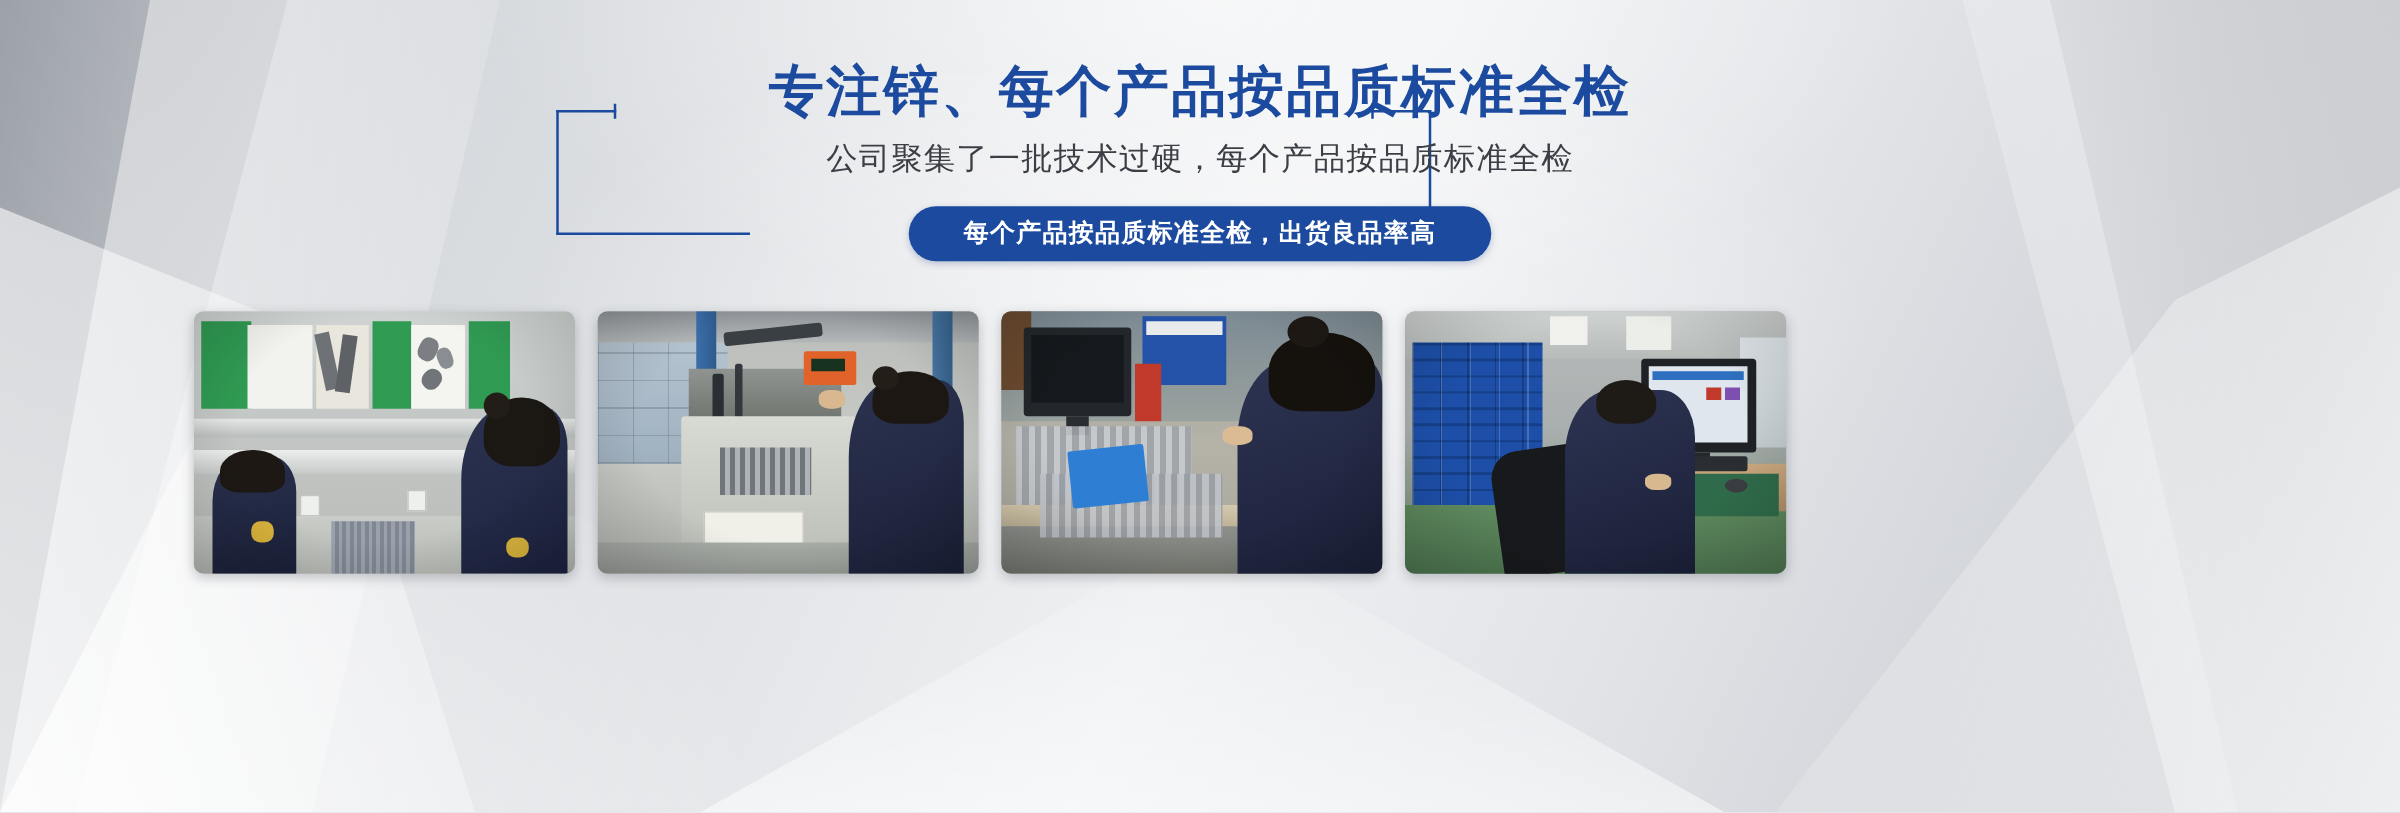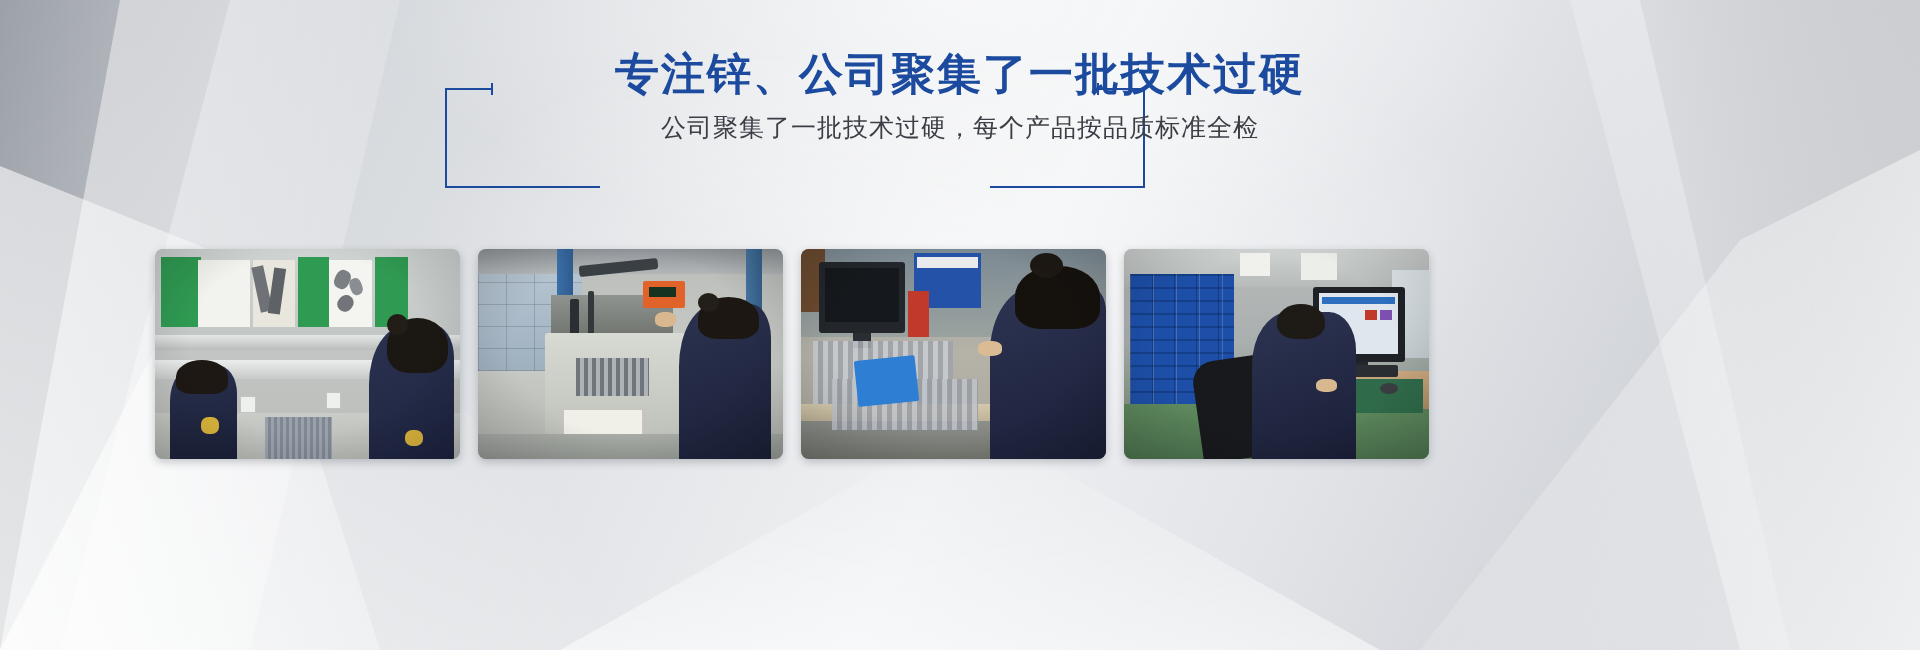--- a/index.html
+++ b/index.html
@@ -286,24 +286,25 @@
     <div class="br-seg" id="br-top-left"></div>
     <div class="br-seg" id="br-tick-left"></div>
     <div class="br-seg" id="br-top-right"></div>
     <div class="br-seg" id="br-tick-right"></div>
     <div class="br-seg" id="br-left-v"></div>
     <div class="br-seg" id="br-right-v"></div>
     <div class="br-seg" id="br-bot-left"></div>
     <div class="br-seg" id="br-bot-right"></div>
   </div>
 
-  <div id="title">专注锌、公司聚集了一批技术过硬</div>
+  <div id="title">专注锌、每个产品按品质标准全检</div>
 
   <div id="subtitle">公司聚集了一批技术过硬，每个产品按品质标准全检</div>
 
+  <div id="pill">每个产品按品质标准全检，出货良品率高</div>
 
   <div id="photos">
 
     <div class="photo p1">
       <div class="ph-layer wall"></div>
       <div class="ph-layer green-a"></div>
       <div class="ph-layer green-b"></div>
       <div class="ph-layer green-c"></div>
       <div class="ph-layer paper1"></div>
       <div class="ph-layer paper2"></div>

